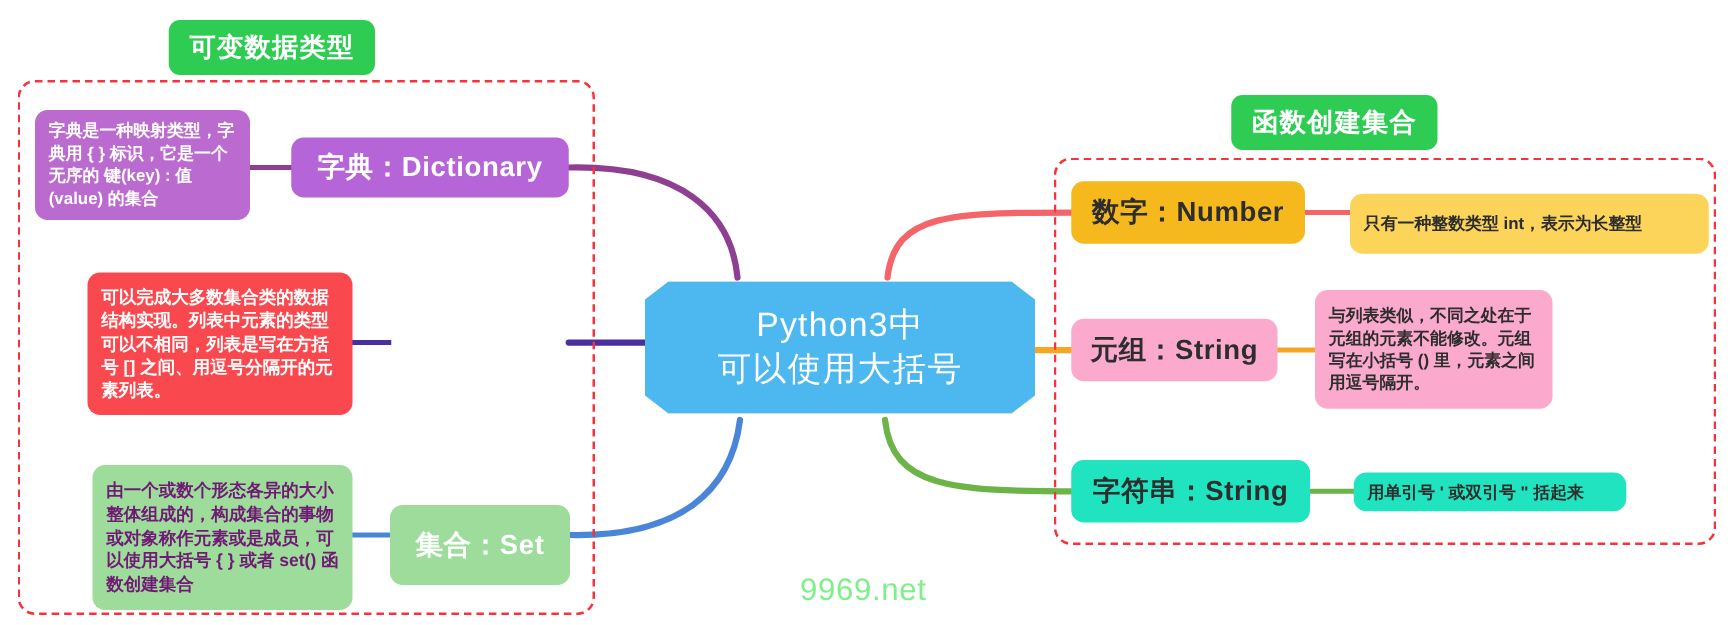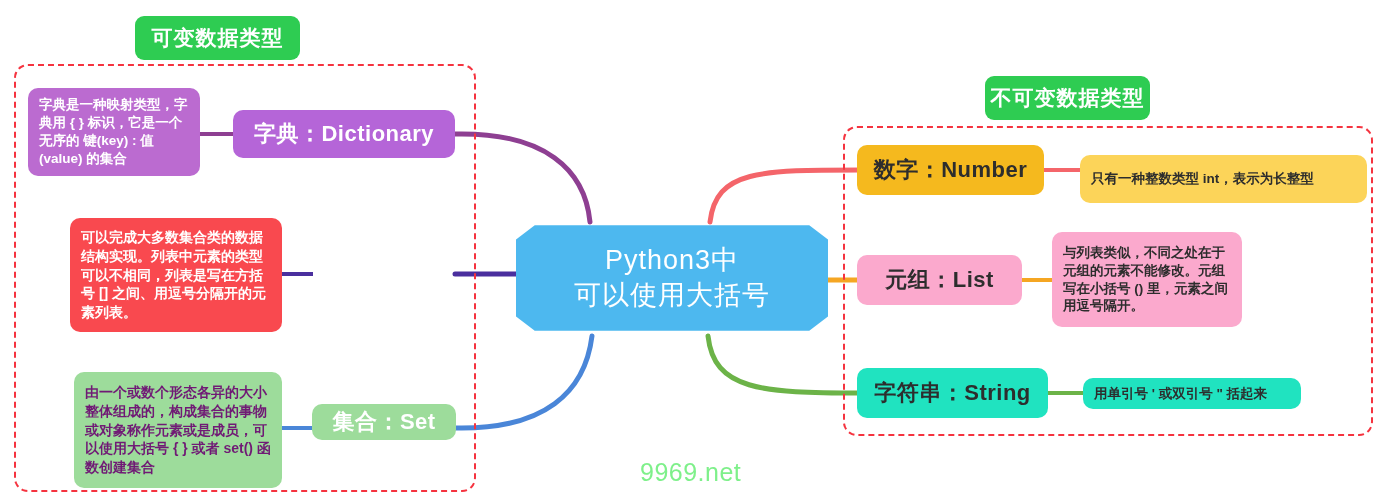--- a/index.html
+++ b/index.html
@@ -62,21 +62,21 @@
   
   #desc-dict{left:28px;top:88px;width:172px;height:88px;background:#bb6bd0;color:#ffffff;font-size:13.5px;}
   #node-dict{left:233px;top:110px;width:222px;height:48px;background:#b565d8;color:#ffffff;font-size:22px;}
 
   
   #desc-list{left:70px;top:218px;width:212px;height:114px;background:#f9494f;color:#ffffff;font-size:14px;}
   #node-list{left:310px;top:250px;width:146px;height:48px;background:#f9494f;color:#ffffff;font-size:22px;}
 
   
   #desc-set{left:74px;top:372px;width:208px;height:116px;background:#9ddc9b;color:#701a75;font-size:14px;}
-  #node-set{left:312px;top:404px;width:144px;height:36px;background:#9ddc9b;color:#ffffff;font-size:22px;}
+  #node-set{left:312px;top:404px;width:144px;height:64px;background:#9ddc9b;color:#ffffff;font-size:22px;}
 
   
   #node-center{
     position:absolute;z-index:4;
     left:516px;top:218px;width:312px;height:120px;
     background:#4db8ef;color:#ffffff;
     display:flex;flex-direction:column;align-items:center;justify-content:center;
     font-size:27px;font-weight:500;line-height:1.3;
     -webkit-clip-path:polygon(0% 18%, 6% 6%, 94% 6%, 100% 18%, 100% 82%, 94% 94%, 6% 94%, 0% 82%);
     clip-path:polygon(0% 18%, 6% 6%, 94% 6%, 100% 18%, 100% 82%, 94% 94%, 6% 94%, 0% 82%);
@@ -126,39 +126,39 @@
 
     <line x1="1042" y1="170" x2="1083" y2="170" stroke="#f4656a" stroke-width="4"></line>
     <line x1="1020" y1="280" x2="1055" y2="280" stroke="#f5a623" stroke-width="4"></line>
     <line x1="1046" y1="393" x2="1086" y2="393" stroke="#6cb348" stroke-width="4"></line>
   </svg>
 
   <div class="group-frame" id="frame-mutable"></div>
   <div class="group-frame" id="frame-immutable"></div>
 
   <div class="group-pill" id="pill-mutable">可变数据类型</div>
-  <div class="group-pill" id="pill-immutable">不可变数据类型</div>
+  <div class="group-pill" id="pill-immutable">函数创建集合</div>
 
   <div class="node title-node" id="node-dict">字典：Dictionary</div>
   <div class="node desc-node" id="desc-dict">字典是一种映射类型，字典用 { } 标识，它是一个无序的 键(key) : 值(value) 的集合</div>
 
   <div class="node desc-node" id="desc-list"> 可以完成大多数集合类的数据结构实现。列表中元素的类型可以不相同，列表是写在方括号 [] 之间、用逗号分隔开的元素列表。</div>
 
   <div class="node desc-node" id="desc-set">由一个或数个形态各异的大小整体组成的，构成集合的事物或对象称作元素或是成员，可以使用大括号 { } 或者 set() 函数创建集合</div>
   <div class="node title-node" id="node-set">集合：Set</div>
 
   <div id="node-center">
     <span>Python3中</span>
     <span>可以使用大括号</span>
   </div>
 
   <div class="node title-node" id="node-number">数字：Number</div>
   <div class="node desc-node" id="desc-number">只有一种整数类型 int，表示为长整型</div>
 
-  <div class="node title-node" id="node-tuple">元组：List</div>
+  <div class="node title-node" id="node-tuple">元组：String</div>
   <div class="node desc-node" id="desc-tuple">与列表类似，不同之处在于元组的元素不能修改。元组写在小括号 () 里，元素之间用逗号隔开。</div>
 
   <div class="node title-node" id="node-string">字符串：String</div>
   <div class="node desc-node" id="desc-string">用单引号 ' 或双引号 " 括起来</div>
 
   <div id="watermark">9969.net</div>
 
 </div>
 
 </body></html>

